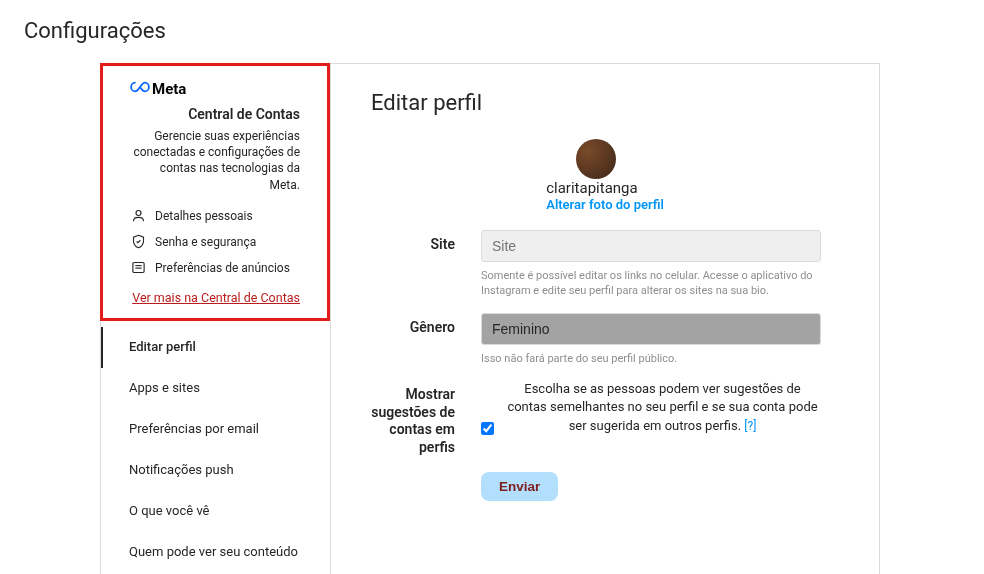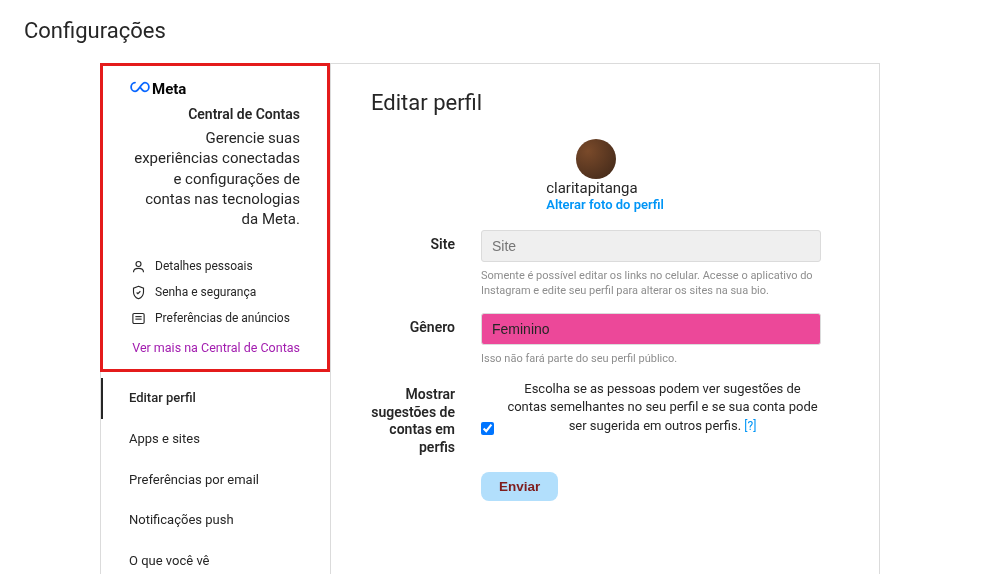--- a/index.html
+++ b/index.html
@@ -4,40 +4,40 @@
   <style>
     * { box-sizing: border-box; margin: 0; padding: 0; }
     body { font-family: -apple-system, BlinkMacSystemFont, "Segoe UI", Roboto, Helvetica, Arial, sans-serif; font-size: 14px; color: #262626; background: #fff; }
     .page-title { font-size: 22px; font-weight: 400; padding: 18px 24px 12px; }
     .container { display: flex; margin: 8px 0 0 100px; border: 1px solid #dbdbdb; width: 780px; background: #fff; }
     .sidebar { width: 230px; border-right: 1px solid #dbdbdb; font-size: 13px; }
     .meta-box { border: 3px solid #e41b1b; padding: 14px 27px 12px; margin: -1px 0 0 -1px; text-align: right; }
     .meta-logo { display: flex; align-items: center; gap: 2px; font-weight: 700; font-size: 15px; color: #050505; margin-bottom: 8px; }
     .meta-logo svg { width: 20px; height: 14px; }
     .meta-heading { font-weight: 600; font-size: 14px; margin-bottom: 6px; }
-    .meta-desc { font-size: 15px; color: #262626; line-height: 1.35; margin-bottom: 24px; }
+    .meta-desc { font-size: 12px; color: #262626; line-height: 1.35; margin-bottom: 10px; }
     .meta-item { display: flex; align-items: center; gap: 9px; font-size: 12px; color: #262626; padding: 5px 0; cursor: pointer; }
     .meta-item .ico { width: 16px; height: 16px; display: flex; align-items: center; justify-content: center; }
-    .meta-link { color: #a21caf; font-size: 12.5px; line-height: 1.4; margin-top: 8px; cursor: pointer; display: inline-block; }
+    .meta-link { color: #b91c1c; font-size: 12.5px; line-height: 1.4; margin-top: 8px; cursor: pointer; display: inline-block; text-decoration: underline; }
     .nav-list { padding: 6px 0 10px; }
     .nav-item { padding: 12px 18px 12px 26px; font-size: 13px; color: #262626; cursor: pointer; border-left: 2px solid transparent; line-height: 1.3; }
     .nav-item.active { border-left-color: #262626; font-weight: 500; }
     .content { flex: 1; padding: 26px 40px 26px 40px; }
     .content h2 { font-size: 22px; font-weight: 400; margin-bottom: 24px; }
     .form-row { display: flex; align-items: flex-start; margin-bottom: 14px; }
     .form-label { width: 110px; text-align: right; padding-right: 26px; padding-top: 6px; font-weight: 600; font-size: 14px; line-height: 1.25; }
     .form-ctrl { flex: 1; max-width: 340px; }
     .avatar-row { display: flex; align-items: center; margin-bottom: 18px; flex-direction: column; }
     .avatar-row .form-label { padding-top: 0; }
     .avatar { width: 40px; height: 40px; border-radius: 50%; background: radial-gradient(circle at 30% 30%, #7a4a2a, #3d2618); display: inline-block; margin-right: 18px; }
     .avatar-text { display: flex; flex-direction: column; }
     .username { font-size: 15px; }
     .change-photo { color: #0095f6; font-size: 13px; font-weight: 600; cursor: pointer; }
     .text-input { width: 100%; height: 32px; border: 1px solid #dbdbdb; border-radius: 3px; padding: 0 10px; font-size: 14px; background: #efefef; color: #8e8e8e; }
-    .text-input.enabled { background: #ec4899; color: #262626; }
+    .text-input.enabled { background: #a3a3a3; color: #262626; }
     .help { font-size: 11px; color: #8e8e8e; margin-top: 6px; line-height: 1.4; }
     .textarea { width: 100%; height: 58px; border: 1px solid #dbdbdb; border-radius: 3px; padding: 6px 10px; font-size: 14px; resize: vertical; font-family: inherit; }
     .counter { font-size: 11px; color: #8e8e8e; margin-top: 6px; }
     .checkbox-row { display: flex; align-items: flex-end; gap: 10px; }
     .checkbox-row input { margin-top: 3px; }
     .checkbox-label { font-size: 13px; line-height: 1.4; text-align: center; }
     .qmark { color: #0095f6; font-size: 12px; cursor: pointer; }
     .submit-row { margin-top: 16px; }
     .submit-btn { background: #b2dffc; color: #7f1d1d; border: none; border-radius: 8px; padding: 7px 18px; font-size: 13.5px; font-weight: 600; cursor: pointer; }
   </style>

